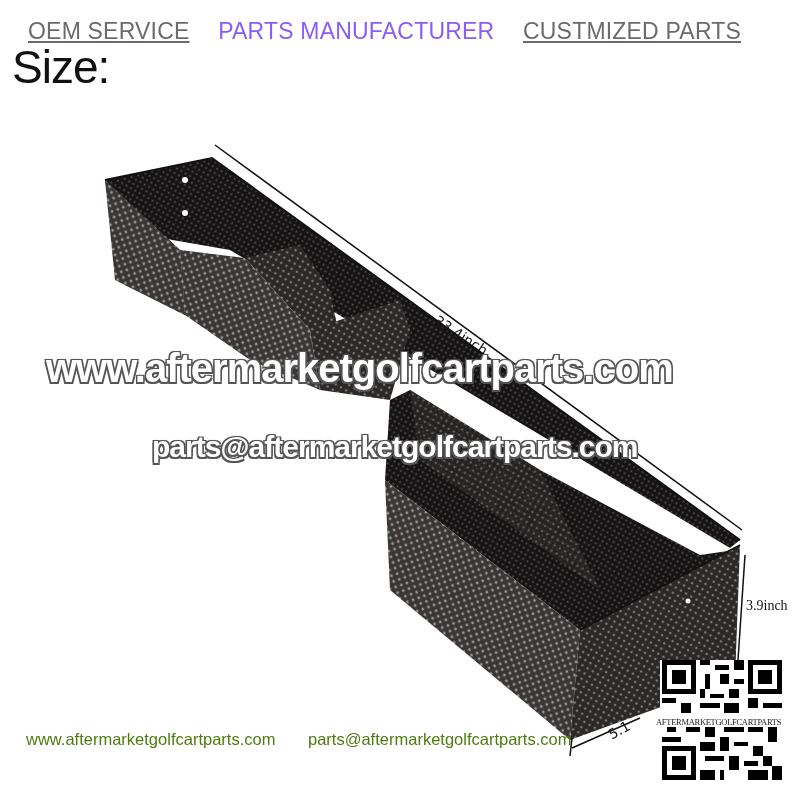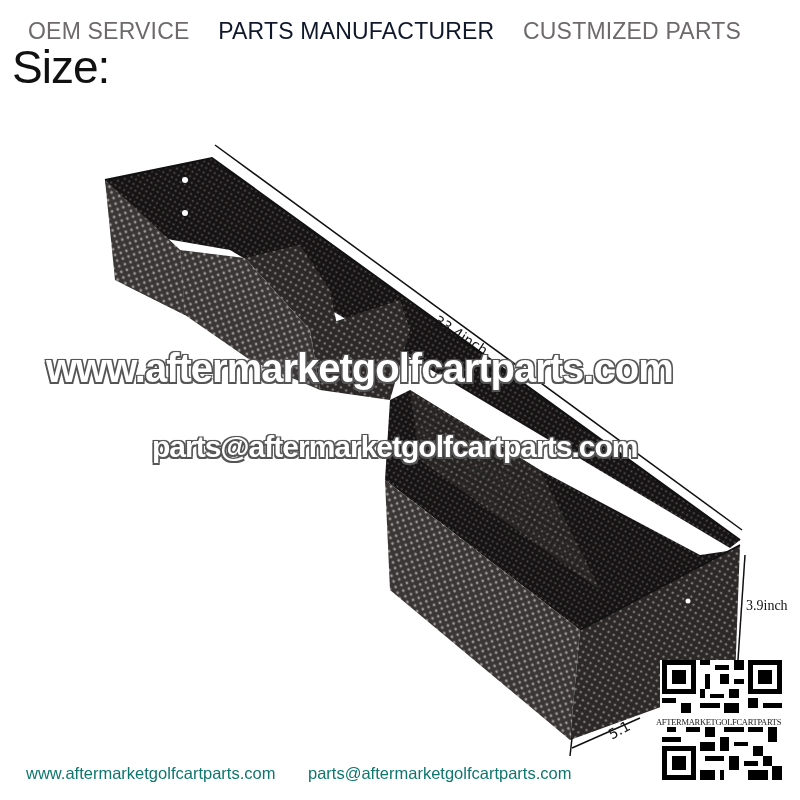--- a/index.html
+++ b/index.html
@@ -1,33 +1,33 @@
 <!DOCTYPE html>
 <html><head>
   <meta charset="utf-8">
   <style>
     html, body { margin: 0; padding: 0; background: #ffffff; }
     body { width: 800px; height: 800px; position: relative; overflow: hidden; font-family: "Liberation Sans", sans-serif; }
     .tagline { position: absolute; top: 18px; left: 28px; font-size: 23px; letter-spacing: 0.2px; white-space: nowrap; }
     .tagline span { margin-right: 22px; }
-    .tag-gray { color: #6e6a6b; }
-    .tag-dark { color: #0f172a; }
+    .tag-gray { color: #6e6a6b; text-decoration: underline; }
+    .tag-dark { color: #8b5cf6; }
     .size-title { position: absolute; top: 40px; left: 12px; font-size: 46px; color: #111; font-family: Liberation Sans, sans-serif; letter-spacing: -1px; }
     .product { position: absolute; left: 0; top: 0; width: 800px; height: 800px; }
     .wm { position: absolute; white-space: nowrap; font-family: "Liberation Sans", sans-serif; font-weight: bold; color: #ffffff;
           text-shadow: -1.5px -1.5px 0 #555, 1.5px -1.5px 0 #555, -1.5px 1.5px 0 #555, 1.5px 1.5px 0 #555, 0 0 2px #333; }
     .wm-url { top: 346px; left: 46px; font-size: 40px; letter-spacing: -1px; }
     .wm-email { top: 430px; left: 152px; font-size: 30px; letter-spacing: -1px; }
     .dim { position: absolute; font-family: "DejaVu Sans", sans-serif; color: #111; font-size: 14px; }
     .dim-length { top: 312px; left: 440px; transform: rotate(33deg); transform-origin: left top; }
     .dim-height { top: 598px; left: 746px; font-family: Liberation Serif, serif; }
     .dim-width { top: 722px; left: 608px; transform: rotate(-28deg); }
     .qr { position: absolute; left: 660px; top: 660px; width: 124px; height: 120px; background: #fff; }
     .qr-caption { position: absolute; left: 656px; top: 717px; width: 130px; font-family: Liberation Serif, serif; font-size: 8.5px; color: #222; background: #fff; letter-spacing: -0.3px; white-space: nowrap; }
-    .footer { position: absolute; top: 764px; left: 26px; font-size: 16.5px; color: #0f766e; white-space: nowrap; }
+    .footer { position: absolute; top: 730px; left: 26px; font-size: 16.5px; color: #4d7c0f; white-space: nowrap; }
     .footer span { margin-right: 28px; }
   </style>
 </head>
 <body>
 
 <div class="tagline">
   <span class="tag-gray">OEM SERVICE</span>
   <span class="tag-dark">PARTS MANUFACTURER</span>
   <span class="tag-gray">CUSTMIZED PARTS</span>
 </div>

